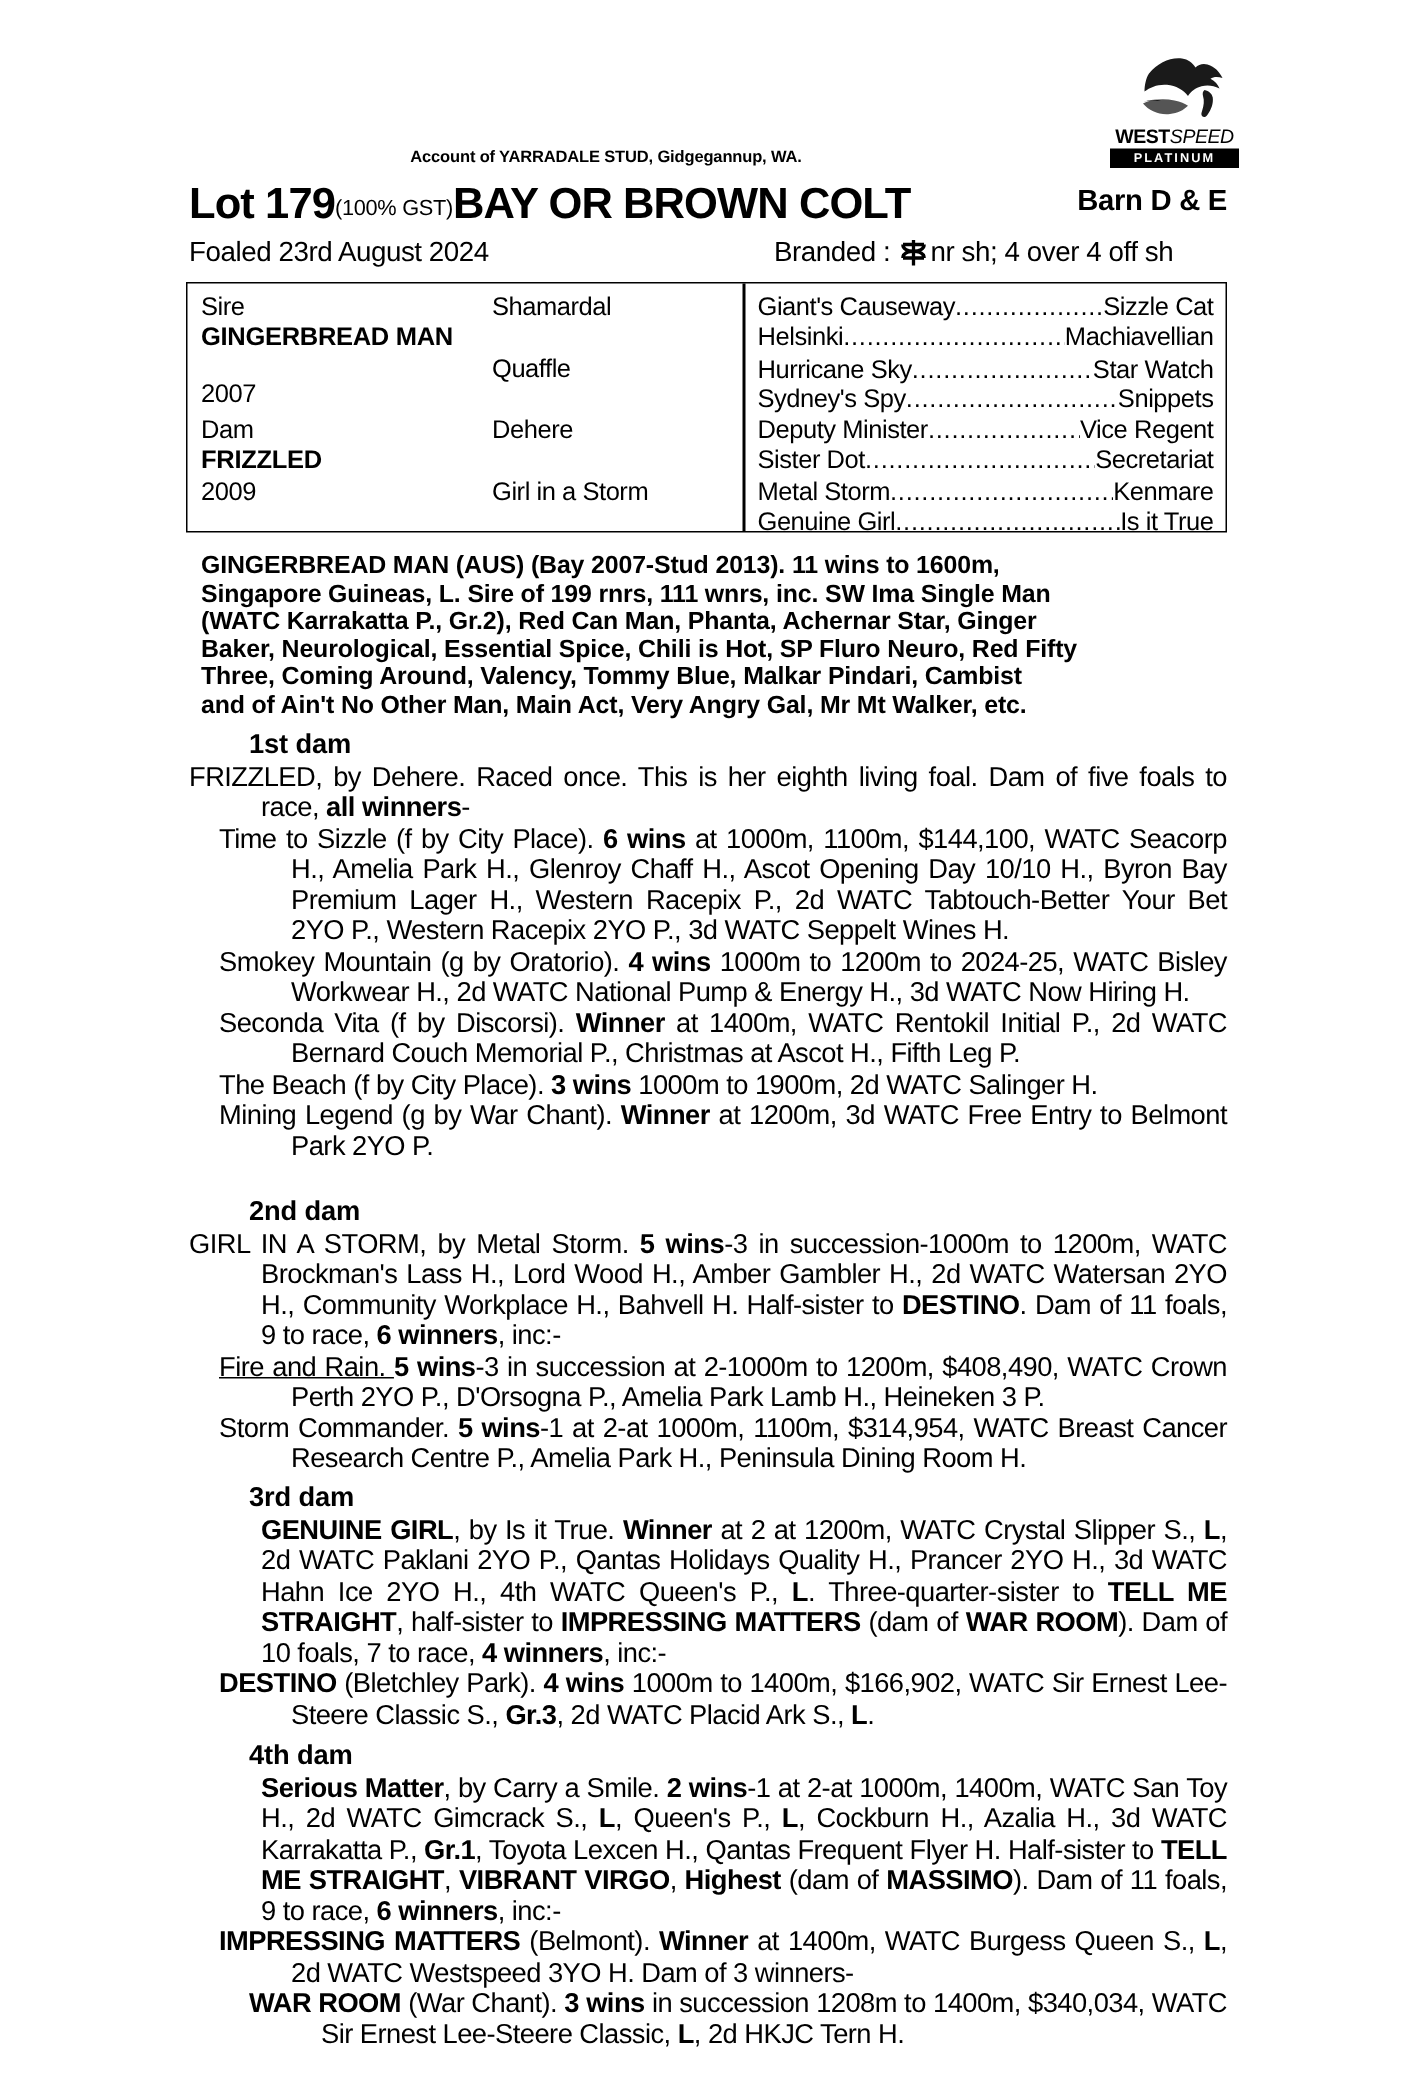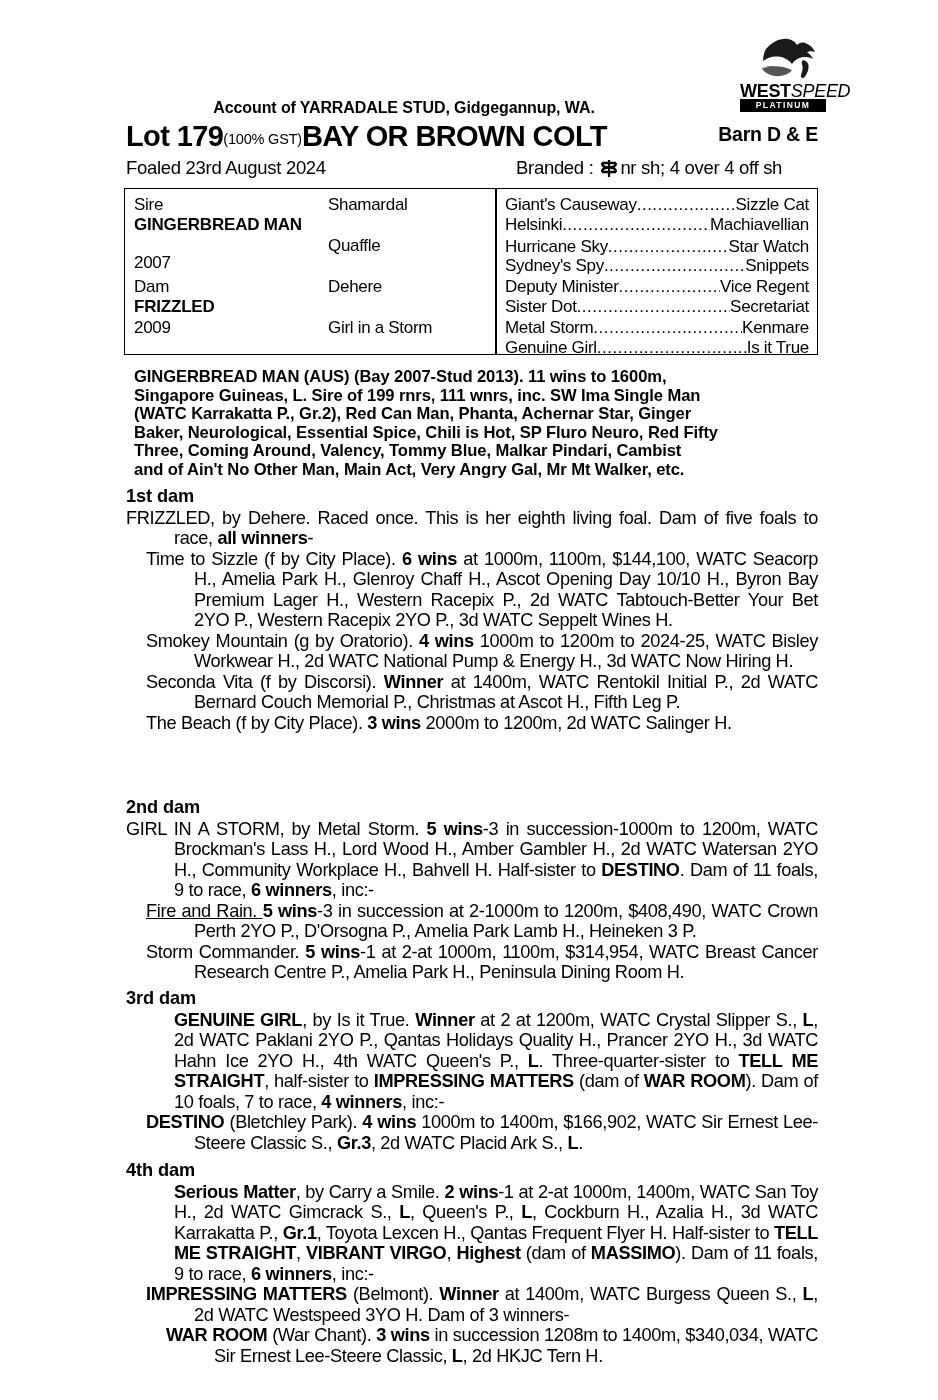--- a/index.html
+++ b/index.html
@@ -29,47 +29,46 @@
     top: 33px;
     width: 86px;
     text-align: center;
   }
   .logo-mark {
     width: 86px;
     height: 52px;
     display: block;
   }
   .logo-wordmark {
-    font-size: 18px;
+    font-size: 13px;
     letter-spacing: -0.3px;
     line-height: 14px;
     margin-top: -1px;
     white-space: nowrap;
-    text-align: right;
   }
   .logo-wordmark .w1 { font-weight: bold; }
   .logo-wordmark .w2 { font-style: italic; font-weight: normal; }
   .logo-platinum {
     background: #000;
     color: #fff;
     font-size: 8.5px;
     font-weight: bold;
     letter-spacing: 1.4px;
     padding: 1.5px 0 2px 0;
     margin-top: 1px;
     line-height: 9px;
   }
 
   .account-line {
     position: absolute;
     left: 0; right: 0;
     top: 99px;
     text-align: center;
     font-weight: bold;
-    font-size: 16px;
+    font-size: 11px;
     letter-spacing: -0.1px;
     padding-right: 130px;
   }
 
   .lot-row {
     position: absolute;
     left: 126px;
     top: 120px;
     width: 692px;
     height: 34px;
@@ -208,20 +207,21 @@
     width: 692px;
     font-size: 18.2px;
     letter-spacing: -0.35px;
     line-height: 20.5px;
   }
   .dam-head {
     font-weight: bold;
     font-size: 18.2px;
     letter-spacing: -0.1px;
     margin-bottom: 1px;
+    margin-left: 40px;
   }
   p.hang {
     margin: 0;
     text-align: justify;
     text-indent: 0;
     padding-left: 48px;
   }
   p.hang > span.out { margin-left: -48px; }
   p.noj { text-align: left; }
   b { font-weight: bold; }
@@ -327,21 +327,22 @@
     <div>Three, Coming Around, Valency, Tommy Blue, Malkar Pindari, Cambist</div>
     <div class="lastline">and of Ain't No Other Man, Main Act, Very Angry Gal, Mr Mt Walker, etc.</div>
   </div>
 
   <div class="body-text" style="top:486px;">
     <div class="dam-head">1st dam</div>
     <p class="hang"><span class="out">FRIZZLED, by Dehere. Raced once. This is her eighth living foal. Dam of five foals to race, </span><b>all winners</b><span>-</span></p>
     <p class="hang" style="padding-left:68px;"><span class="out" style="margin-left:-48px;">Time to Sizzle (f by City Place). </span><b>6 wins</b><span> at 1000m, 1100m, $144,100, WATC Seacorp H., Amelia Park H., Glenroy Chaff H., Ascot Opening Day 10/10 H., Byron Bay Premium Lager H., Western Racepix P., 2d WATC Tabtouch-Better Your Bet 2YO P., Western Racepix 2YO P., 3d WATC Seppelt Wines H.</span></p>
     <p class="hang" style="padding-left:68px;"><span class="out" style="margin-left:-48px;">Smokey Mountain (g by Oratorio). </span><b>4 wins</b><span> 1000m to 1200m to 2024-25, WATC Bisley Workwear H., 2d WATC National Pump &amp; Energy H., 3d WATC Now Hiring H.</span></p>
     <p class="hang" style="padding-left:68px;"><span class="out" style="margin-left:-48px;">Seconda Vita (f by Discorsi). </span><b>Winner</b><span> at 1400m, WATC Rentokil Initial P., 2d WATC Bernard Couch Memorial P., Christmas at Ascot H., Fifth Leg P.</span></p>
-    <p class="hang noj" style="padding-left:68px;"><span class="out" style="margin-left:-48px;">The Beach (f by City Place). </span><b>3 wins</b><span> 2000m to 1200m, 2d WATC Salinger H.</span></p>
+    <p class="hang noj" style="padding-left:68px;"><span class="out" style="margin-left:-48px;">The Beach (f by City Place). </span><b>3 wins</b><span> 1000m to 1900m, 2d WATC Salinger H.</span></p>
+    <p class="hang" style="padding-left:68px;"><span class="out" style="margin-left:-48px;">Mining Legend (g by War Chant). </span><b>Winner</b><span> at 1200m, 3d WATC Free Entry to Belmont Park 2YO P.</span></p>
   </div>
 
   <div class="body-text" style="top:797px;">
     <div class="dam-head">2nd dam</div>
     <p class="hang"><span class="out">GIRL IN A STORM, by Metal Storm. </span><b>5 wins</b><span>-3 in succession-1000m to 1200m, WATC Brockman's Lass H., Lord Wood H., Amber Gambler H., 2d WATC Watersan 2YO H., Community Workplace H., Bahvell H. Half-sister to </span><b>DESTINO</b><span>. Dam of 11 foals, 9 to race, </span><b>6 winners</b><span>, inc:-</span></p>
     <p class="hang" style="padding-left:68px;"><span class="out" style="margin-left:-48px;text-decoration:underline;">Fire and Rain. </span><b>5 wins</b><span>-3 in succession at 2-1000m to 1200m, $408,490, WATC Crown Perth 2YO P., D'Orsogna P., Amelia Park Lamb H., Heineken 3 P.</span></p>
     <p class="hang" style="padding-left:68px;"><span class="out" style="margin-left:-48px;">Storm Commander. </span><b>5 wins</b><span>-1 at 2-at 1000m, 1100m, $314,954, WATC Breast Cancer Research Centre P., Amelia Park H., Peninsula Dining Room H.</span></p>
   </div>
 
   <div class="body-text" style="top:988px;">

